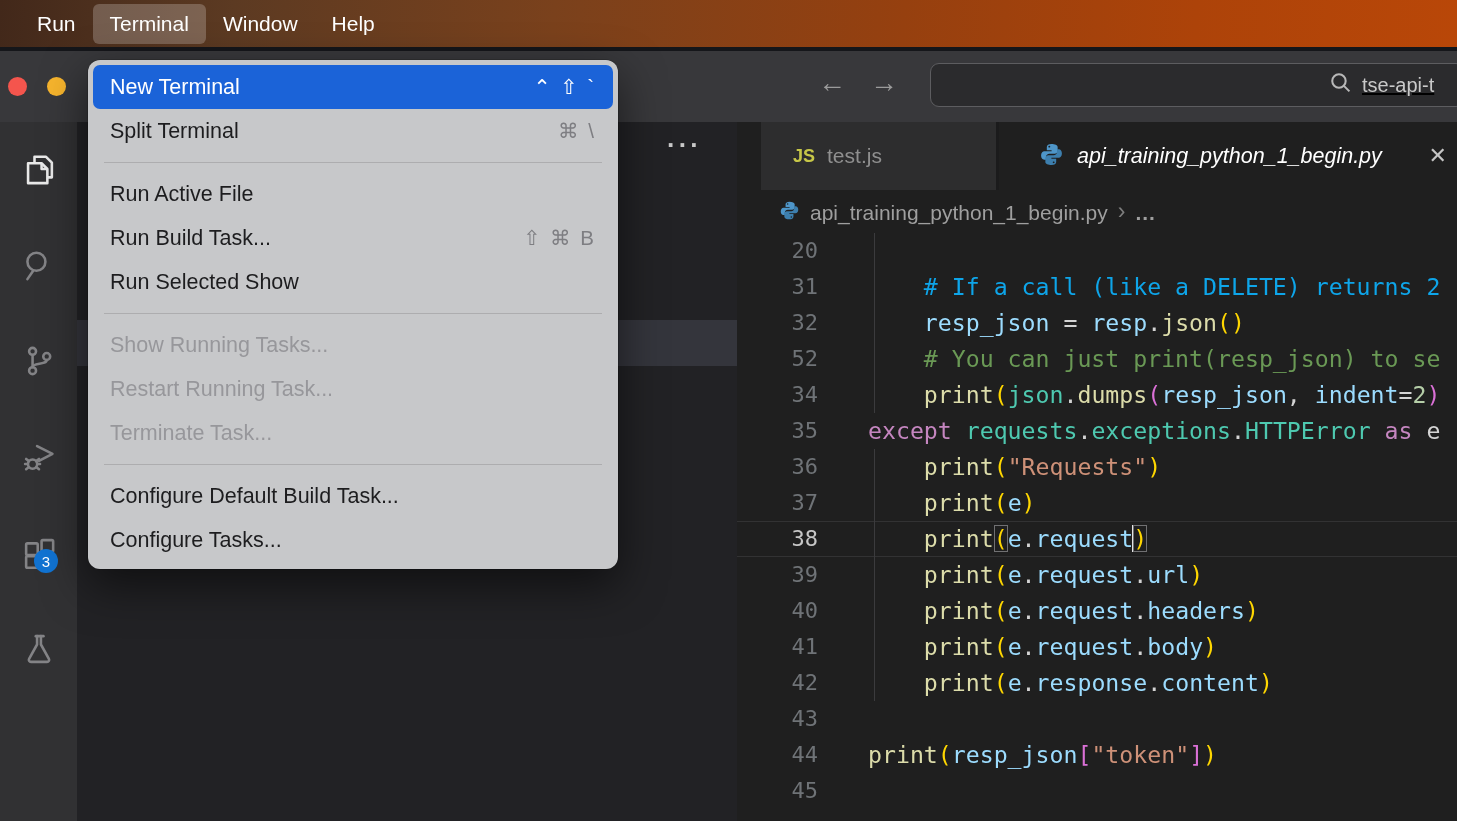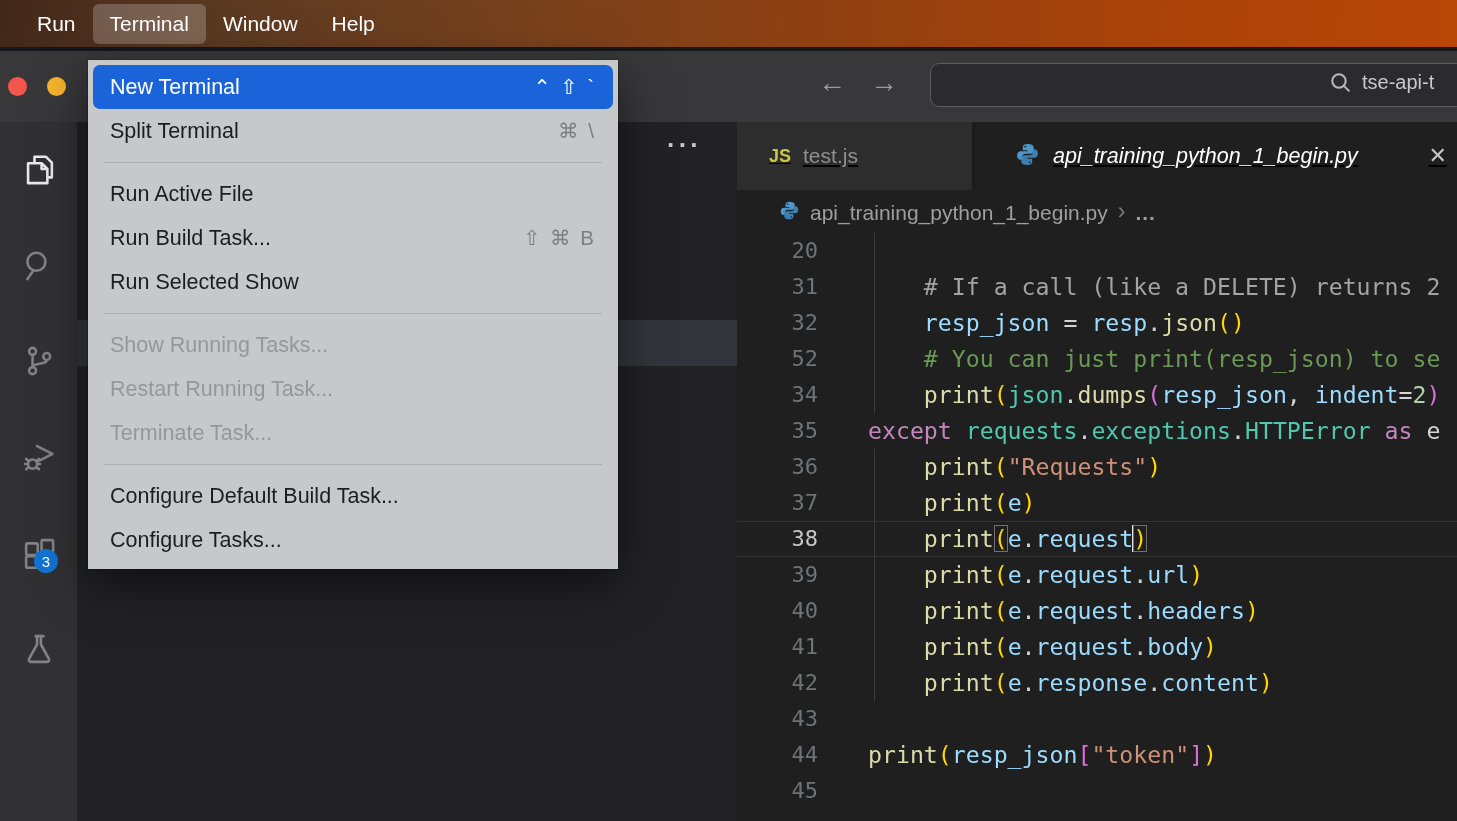--- a/index.html
+++ b/index.html
@@ -16,36 +16,36 @@
 
   
   .titlebar{position:absolute;left:0;top:51px;width:100%;height:71px;background:#38383b;}
   .light{position:absolute;width:19px;height:19px;border-radius:50%;top:26px;}
   .light.red{left:8px;background:#f4554d;}
   .light.yellow{left:47px;background:#f6b42d;}
   .nav-arrow{position:absolute;top:16px;font-size:28px;color:#9b9b9b;}
   .nav-back{left:818px;} .nav-fwd{left:870px;}
   .command-center{position:absolute;left:930px;top:12px;width:535px;height:44px;background:#2b2b2d;
     border:1.5px solid #5d5d60;border-radius:9px;box-sizing:border-box;display:flex;align-items:center;}
-  .cc-inner{display:flex;align-items:flex-start;gap:9px;margin-left:398px;}
+  .cc-inner{display:flex;align-items:center;gap:9px;margin-left:398px;text-decoration:underline;}
   .cc-text{color:#c9c9c9;font-size:20px;white-space:nowrap;}
 
   
   .activitybar{position:absolute;left:0;top:122px;width:77px;bottom:0;background:#313133;}
   .ab-icon{position:absolute;left:50%;transform:translateX(-50%);width:36px;height:36px;}
   .ab-badge{position:absolute;left:34px;top:427px;width:24px;height:24px;border-radius:50%;
     color:#fff;font-size:15px;display:flex;align-items:center;justify-content:center;z-index:2;}
 
   
   .sidebar{position:absolute;left:77px;top:122px;width:660px;bottom:0;background:#222225;}
   .sb-selected{position:absolute;left:0;top:198px;width:100%;height:46px;background:#34353c;}
   .sb-more{position:absolute;left:590px;top:8px;color:#c8c8c8;font-size:26px;font-weight:bold;letter-spacing:3px;}
 
   
-  .tabbar{position:absolute;left:737px;top:122px;right:0;height:68px;background:#4c1d95;display:flex;text-decoration:underline;}
+  .tabbar{position:absolute;left:761px;top:122px;right:0;height:68px;background:#4c1d95;display:flex;}
   .tab-inactive{width:238px;box-sizing:border-box;background:#2d2d2e;border-right:3px solid #1b1b1c;
     display:flex;align-items:center;padding-left:32px;gap:12px;}
   .js-glyph{color:#c7c748;font-weight:bold;font-size:18px;}
   .tab-inactive .tab-label{color:#8f8f8f;font-size:21px;}
   .tab-active{flex:1;background:#1f1f1f;display:flex;align-items:center;padding-left:40px;gap:13px;min-width:0;}
   .tab-active .tab-label{color:#ffffff;font-size:21.5px;font-style:italic;white-space:nowrap;}
   .tab-close{margin-left:auto;margin-right:10px;color:#c5c5c5;font-size:22px;}
 
   
   .breadcrumb{position:absolute;left:737px;top:190px;right:0;height:45px;background:#1f1f1f;
@@ -60,21 +60,21 @@
   .cline{position:relative;height:36px;line-height:36px;display:flex;white-space:pre;}
   .cline.current{box-shadow:inset 0 1px 0 #323233, inset 0 -1px 0 #323233;}
   .lnum{flex:0 0 81px;text-align:right;color:#6f7377;font-size:22px;}
   .cline.current .lnum{color:#c6c6c6;}
   .guide{position:absolute;left:137px;top:0;bottom:0;width:1px;background:#3b3b3d;}
   .ltext{margin-left:50px;}
   .tok.box{outline:1px solid #707072;outline-offset:-1px;}
   .cursor{display:inline-block;width:2px;height:27px;background:#e3e3e3;vertical-align:-5px;margin:0 -1px;}
 
   
-  .menu-panel{position:absolute;left:88px;top:60px;width:530px;background:#c7c8ca;border-radius:0;
+  .menu-panel{position:absolute;left:88px;top:60px;width:530px;background:#c7c8ca;border-radius:12px;
     padding:5px 0 7px 0;box-shadow:0 16px 45px rgba(0,0,0,.55),0 0 0 .5px rgba(0,0,0,.28);z-index:50;}
   .menu-item{height:44px;display:flex;align-items:center;margin:0 5px;padding:0 17px;border-radius:7px;
     font-size:21.5px;color:#1d1d1f;}
   .menu-item.highlighted{color:#fff;}
   .menu-item.disabled{color:#97979b;}
   .mi-shortcut{margin-left:auto;color:#7e7e82;font-size:20.5px;letter-spacing:2px;}
   .menu-item.highlighted .mi-shortcut{color:#fff;}
   .menu-sep{height:1px;background:#adadaf;margin:9px 16px;}
 </style>
 </head>
@@ -188,21 +188,21 @@
         <path fill="#3d7fae" d="M12.1 22c2.6 0 4.4-1 4.4-2.9V16h-4.6v-.9h6.9c1.9 0 3.2-1.7 3.2-4.1 0-2.3-1.2-4-3-4h-1.7v2.6c0 1.8-1.5 3.2-3.3 3.2h-5c-1.6 0-2.9 1.3-2.9 2.9v3.4c0 1.9 2.6 2.9 6 2.9zm2-1.6c-.5 0-.9-.4-.9-.9s.4-.9.9-.9.9.4.9.9-.4.9-.9.9z"></path>
       </svg>
     </span>
     <span class="bc-file">api_training_python_1_begin.py</span>
     <span class="bc-chev">›</span>
     <span class="bc-more">...</span>
   </div>
 
   <div class="code" id="code-area">
       <div class="cline"><span class="lnum">20</span><span class="guide"></span></div>
-      <div class="cline"><span class="lnum">31</span><span class="guide"></span><span class="ltext"><span class="tok" style="color: #a3a3a3;">    # If a call (like a DELETE) returns 2</span></span></div>
+      <div class="cline"><span class="lnum">31</span><span class="guide"></span><span class="ltext"><span class="tok" style="color: #0ea5e9;">    # If a call (like a DELETE) returns 2</span></span></div>
       <div class="cline"><span class="lnum">32</span><span class="guide"></span><span class="ltext"><span class="tok" style="color: rgb(212, 212, 212);">    </span><span class="tok" style="color: rgb(156, 220, 254);">resp_json</span><span class="tok" style="color: rgb(212, 212, 212);"> = </span><span class="tok" style="color: rgb(156, 220, 254);">resp</span><span class="tok" style="color: rgb(212, 212, 212);">.</span><span class="tok" style="color: rgb(220, 220, 170);">json</span><span class="tok" style="color: rgb(255, 215, 0);">()</span></span></div>
       <div class="cline"><span class="lnum">52</span><span class="guide"></span><span class="ltext"><span class="tok" style="color: rgb(106, 153, 85);">    # You can just print(resp_json) to se</span></span></div>
       <div class="cline"><span class="lnum">34</span><span class="guide"></span><span class="ltext"><span class="tok" style="color: rgb(212, 212, 212);">    </span><span class="tok" style="color: rgb(220, 220, 170);">print</span><span class="tok" style="color: rgb(255, 215, 0);">(</span><span class="tok" style="color: rgb(78, 201, 176);">json</span><span class="tok" style="color: rgb(212, 212, 212);">.</span><span class="tok" style="color: rgb(220, 220, 170);">dumps</span><span class="tok" style="color: rgb(218, 112, 214);">(</span><span class="tok" style="color: rgb(156, 220, 254);">resp_json</span><span class="tok" style="color: rgb(212, 212, 212);">, </span><span class="tok" style="color: rgb(156, 220, 254);">indent</span><span class="tok" style="color: rgb(212, 212, 212);">=</span><span class="tok" style="color: rgb(181, 206, 168);">2</span><span class="tok" style="color: rgb(218, 112, 214);">)</span></span></div>
       <div class="cline"><span class="lnum">35</span><span class="ltext"><span class="tok" style="color: rgb(197, 134, 192);">except</span><span class="tok" style="color: rgb(212, 212, 212);"> </span><span class="tok" style="color: rgb(78, 201, 176);">requests</span><span class="tok" style="color: rgb(212, 212, 212);">.</span><span class="tok" style="color: rgb(78, 201, 176);">exceptions</span><span class="tok" style="color: rgb(212, 212, 212);">.</span><span class="tok" style="color: rgb(78, 201, 176);">HTTPError</span><span class="tok" style="color: rgb(212, 212, 212);"> </span><span class="tok" style="color: rgb(197, 134, 192);">as</span><span class="tok" style="color: rgb(212, 212, 212);"> </span><span class="tok" style="color: rgb(212, 212, 212);">e</span></span></div>
       <div class="cline"><span class="lnum">36</span><span class="guide"></span><span class="ltext"><span class="tok" style="color: rgb(212, 212, 212);">    </span><span class="tok" style="color: rgb(220, 220, 170);">print</span><span class="tok" style="color: rgb(255, 215, 0);">(</span><span class="tok" style="color: rgb(206, 145, 120);">"Requests"</span><span class="tok" style="color: rgb(255, 215, 0);">)</span></span></div>
       <div class="cline"><span class="lnum">37</span><span class="guide"></span><span class="ltext"><span class="tok" style="color: rgb(212, 212, 212);">    </span><span class="tok" style="color: rgb(220, 220, 170);">print</span><span class="tok" style="color: rgb(255, 215, 0);">(</span><span class="tok" style="color: rgb(156, 220, 254);">e</span><span class="tok" style="color: rgb(255, 215, 0);">)</span></span></div>
       <div class="cline current"><span class="lnum">38</span><span class="guide"></span><span class="ltext"><span class="tok" style="color: rgb(212, 212, 212);">    </span><span class="tok" style="color: rgb(220, 220, 170);">print</span><span class="tok box" style="color: rgb(255, 215, 0);">(</span><span class="tok" style="color: rgb(156, 220, 254);">e</span><span class="tok" style="color: rgb(212, 212, 212);">.</span><span class="tok" style="color: rgb(156, 220, 254);">request</span><span class="cursor"></span><span class="tok box" style="color: rgb(255, 215, 0);">)</span></span></div>
       <div class="cline"><span class="lnum">39</span><span class="guide"></span><span class="ltext"><span class="tok" style="color: rgb(212, 212, 212);">    </span><span class="tok" style="color: rgb(220, 220, 170);">print</span><span class="tok" style="color: rgb(255, 215, 0);">(</span><span class="tok" style="color: rgb(156, 220, 254);">e</span><span class="tok" style="color: rgb(212, 212, 212);">.</span><span class="tok" style="color: rgb(156, 220, 254);">request</span><span class="tok" style="color: rgb(212, 212, 212);">.</span><span class="tok" style="color: rgb(156, 220, 254);">url</span><span class="tok" style="color: rgb(255, 215, 0);">)</span></span></div>
       <div class="cline"><span class="lnum">40</span><span class="guide"></span><span class="ltext"><span class="tok" style="color: rgb(212, 212, 212);">    </span><span class="tok" style="color: rgb(220, 220, 170);">print</span><span class="tok" style="color: rgb(255, 215, 0);">(</span><span class="tok" style="color: rgb(156, 220, 254);">e</span><span class="tok" style="color: rgb(212, 212, 212);">.</span><span class="tok" style="color: rgb(156, 220, 254);">request</span><span class="tok" style="color: rgb(212, 212, 212);">.</span><span class="tok" style="color: rgb(156, 220, 254);">headers</span><span class="tok" style="color: rgb(255, 215, 0);">)</span></span></div>
       <div class="cline"><span class="lnum">41</span><span class="guide"></span><span class="ltext"><span class="tok" style="color: rgb(212, 212, 212);">    </span><span class="tok" style="color: rgb(220, 220, 170);">print</span><span class="tok" style="color: rgb(255, 215, 0);">(</span><span class="tok" style="color: rgb(156, 220, 254);">e</span><span class="tok" style="color: rgb(212, 212, 212);">.</span><span class="tok" style="color: rgb(156, 220, 254);">request</span><span class="tok" style="color: rgb(212, 212, 212);">.</span><span class="tok" style="color: rgb(156, 220, 254);">body</span><span class="tok" style="color: rgb(255, 215, 0);">)</span></span></div>

